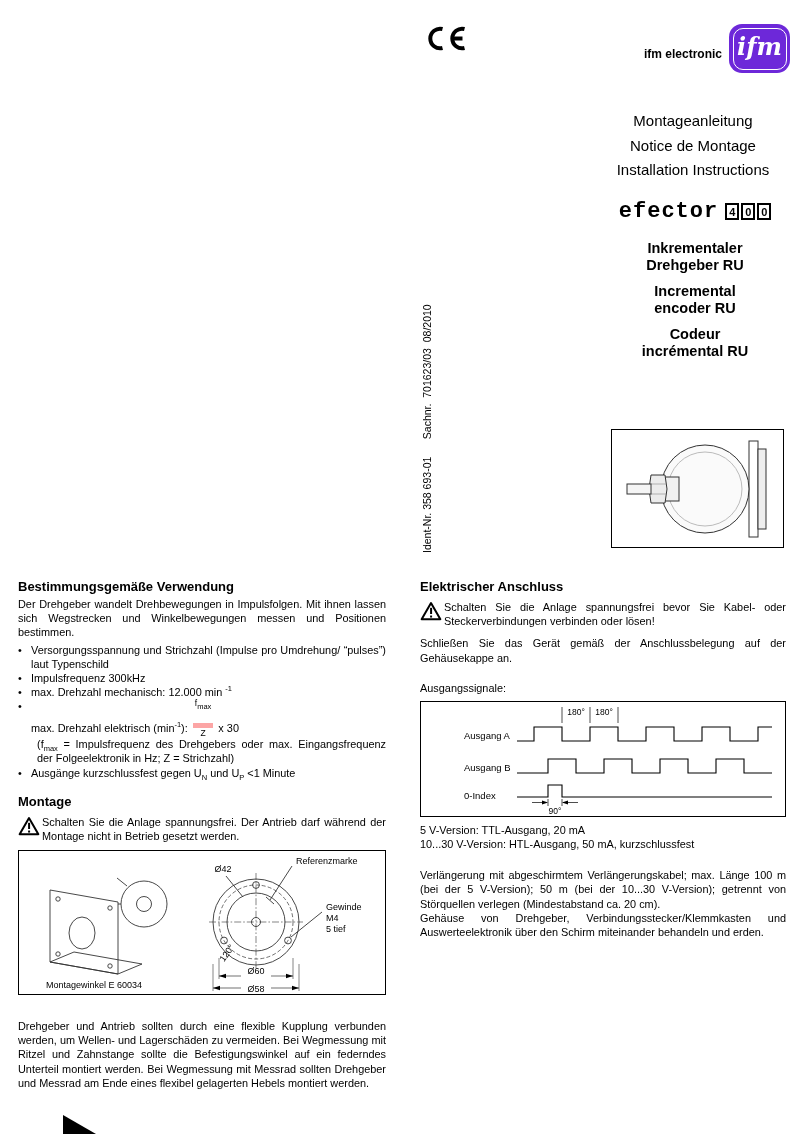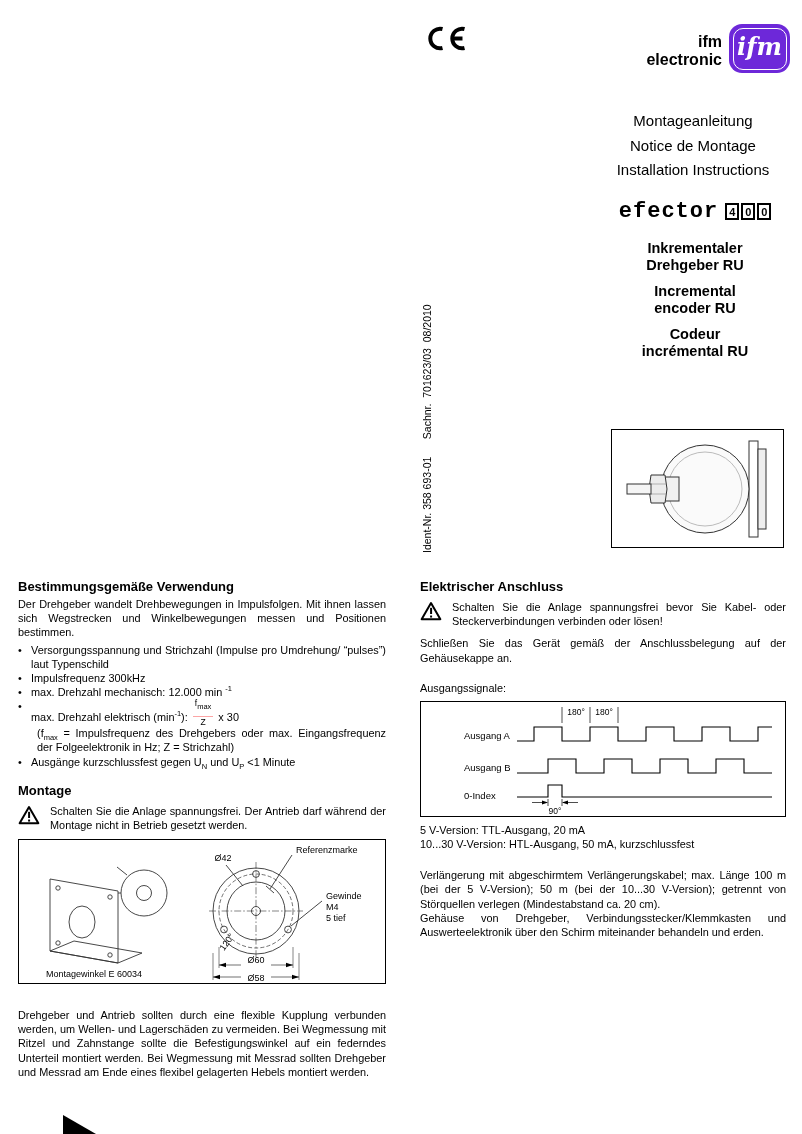--- a/index.html
+++ b/index.html
@@ -12,41 +12,41 @@
   .h1{font-size:13px;font-weight:700}
   .body{font-size:10.9px;line-height:1.3;text-align:justify}
   .nojust{text-align:left}
 
   .bullets{margin-top:3px}
   .bullet{display:flex;font-size:10.9px;line-height:1.3}
   .bullet .dot{width:13px;flex:none}
   .bullet .bt{flex:1;text-align:justify}
   sup,sub{font-size:7.5px;line-height:0}
   .frac{display:inline-block;vertical-align:-4px;text-align:center;font-size:8.5px;line-height:1;margin:0 2px}
-  .frac .num{display:block;border-bottom:1px solid #fca5a5;padding:0 2px 8px}
+  .frac .num{display:block;border-bottom:5px solid #fca5a5;padding:0 2px 15px}
   .frac .den{display:block;padding-top:1px}
   .note{display:block;margin-left:6px}
 
-  .warn{display:flex;gap:8px;margin-top:6px}
+  .warn{display:flex;margin-top:6px}
   .warn .wicon{flex:none;width:24px;padding-top:1px}
   .warn .body{flex:1}
 
   .figure-box{border:1px solid #000;margin-top:7px;height:145px;overflow:hidden;padding:1px}
   .diagram-box{border:1px solid #000;margin-top:6px;height:116px;overflow:hidden;padding:1px}
 
   .titles{left:585px;top:109px;width:216px;text-align:center;font-weight:400;font-size:15px;line-height:24.5px}
   .product{left:592px;top:240px;width:206px;text-align:center;font-weight:700;font-size:14.5px;line-height:16.5px}
   .stanza{margin-bottom:10px}
 
   .efector{left:592px;top:199px;width:206px;display:flex;justify-content:center;align-items:center}
   .ef-name{font-weight:700;font-size:22px;letter-spacing:1px;font-family:Liberation Mono, monospace}
   .ef-digit{display:inline-flex;align-items:center;justify-content:center;border:2px solid #000;height:17px;min-width:14px;font-size:11px;font-weight:700;margin-left:2px;padding:0 1px}
   .ef-digit.first{margin-left:7px}
 
-  .brand{left:626px;top:33px;width:96px;text-align:right;font-weight:700;font-size:16px}
+  .brand{left:626px;top:47px;width:96px;text-align:right;font-weight:700;font-size:12px}
   .badge{left:729px;top:24px;width:61px;height:49px;border-radius:13px;background:#6d28d9;display:flex;align-items:center;justify-content:center}
   .badge-inner{width:54px;height:42px;border:1.6px solid #fff;border-radius:10px;display:flex;align-items:center;justify-content:center}
   .badge-txt{color:#fff;font-weight:700;font-style:italic;font-size:24px;font-family:"DejaVu Serif",serif;transform:translateY(-2px)}
 
   .ident{left:421px;top:553px;transform-origin:0 0;transform:rotate(-90deg);font-size:10.5px;white-space:pre}
 
   .photo{left:611px;top:429px;width:173px;height:119px;border:1.3px solid #000;display:flex;align-items:center;justify-content:center;background:#fff}
 
   .printmark{left:63px;top:1115px;width:33px;height:19px;background:#000;clip-path:polygon(0 100%,0 0,100% 100%)}
 </style>

